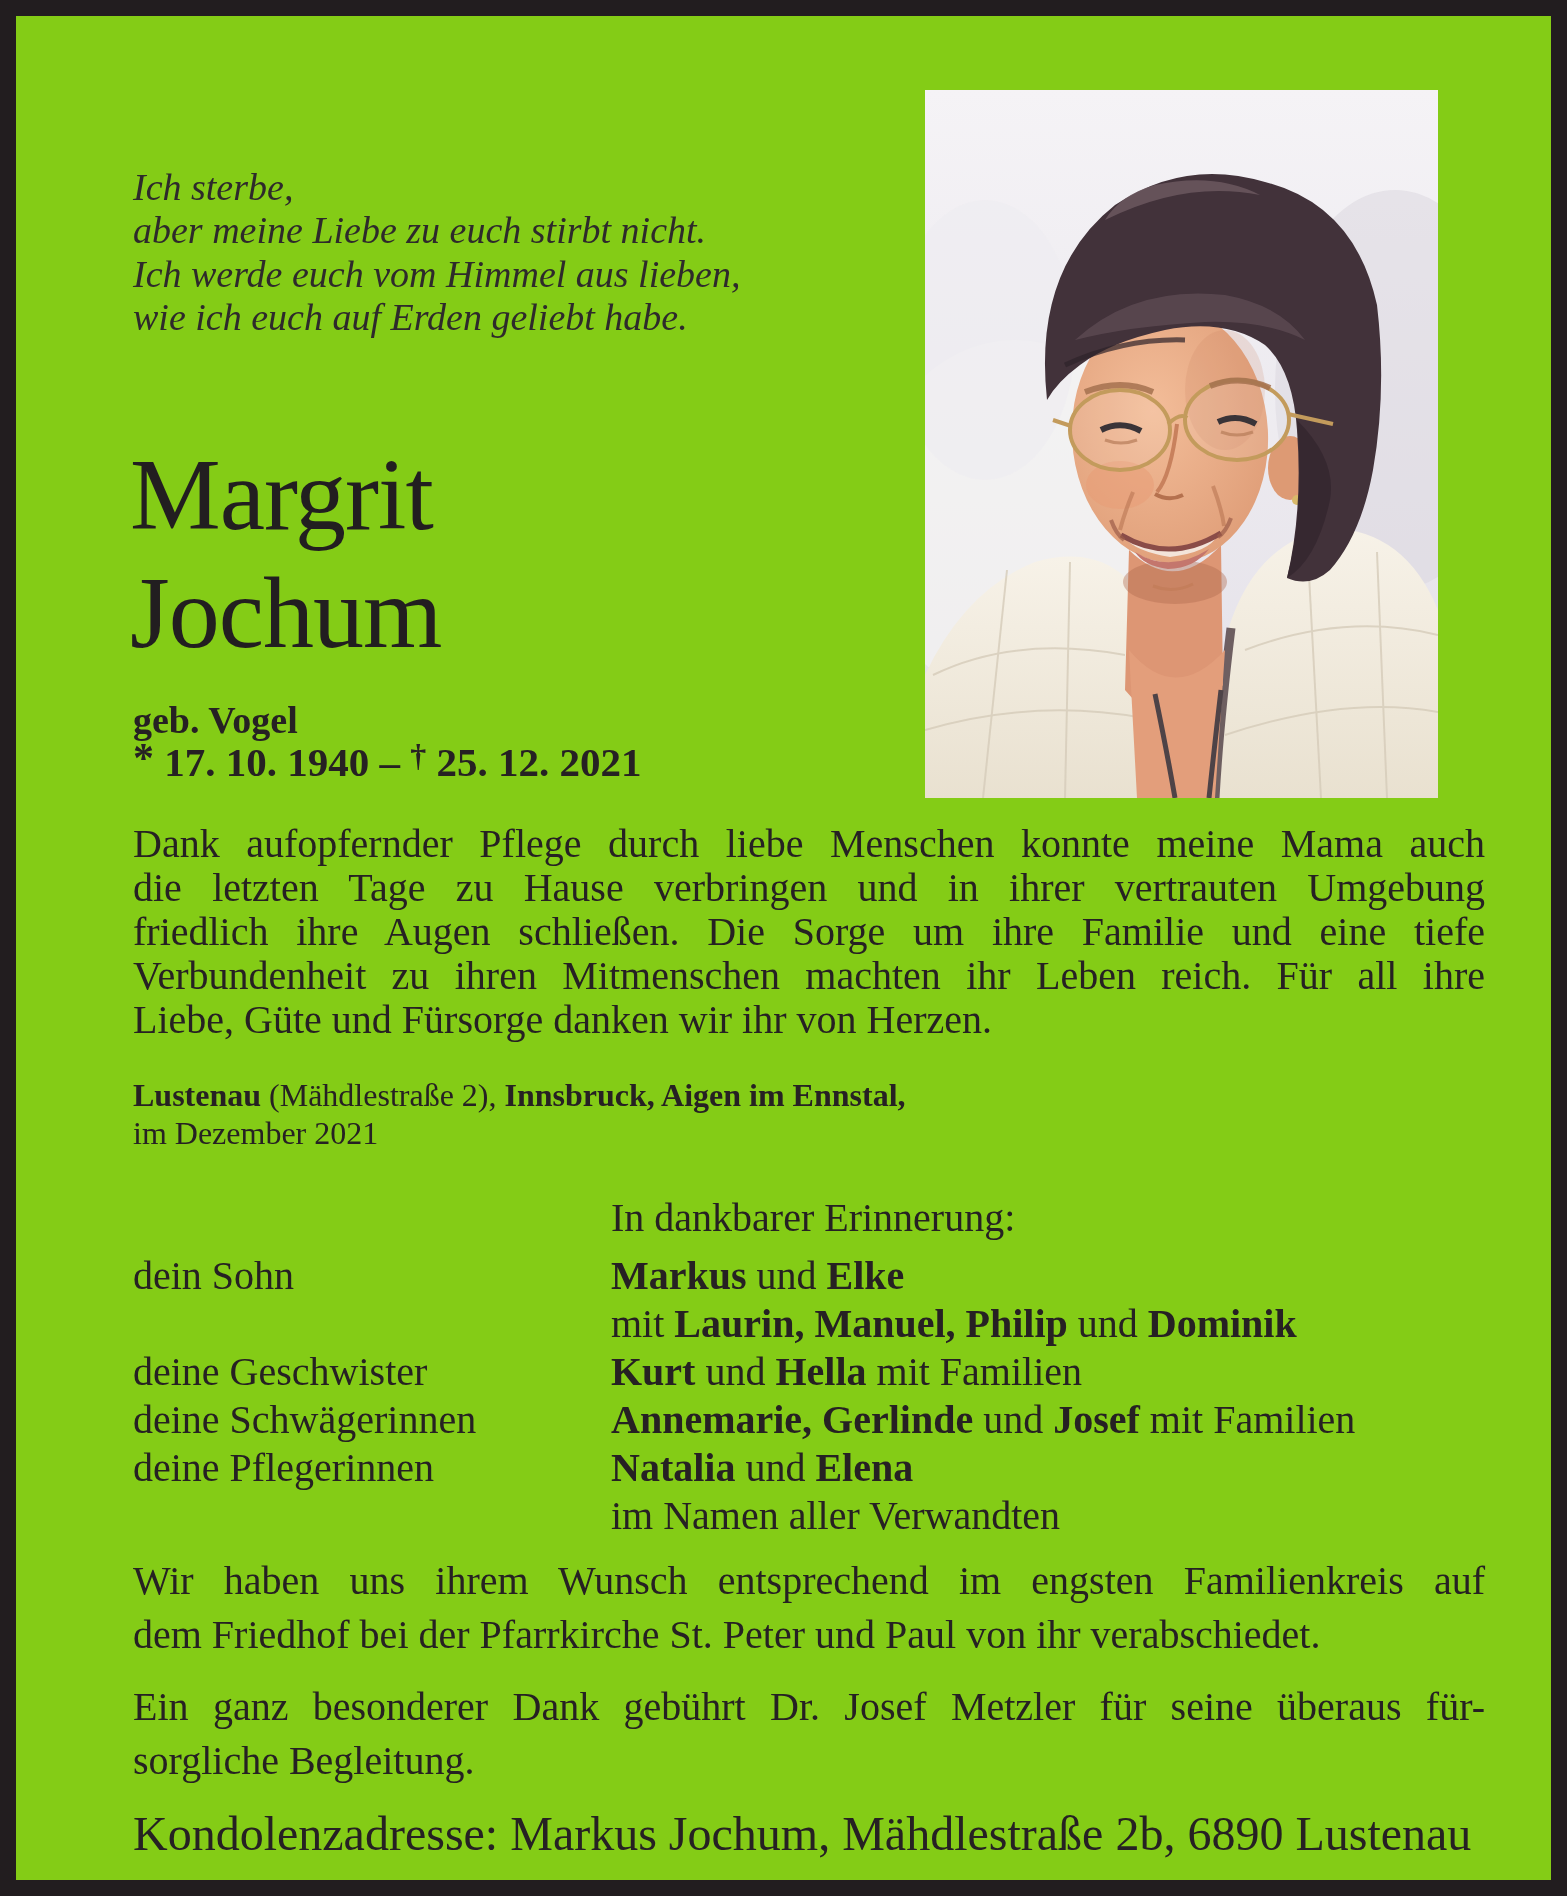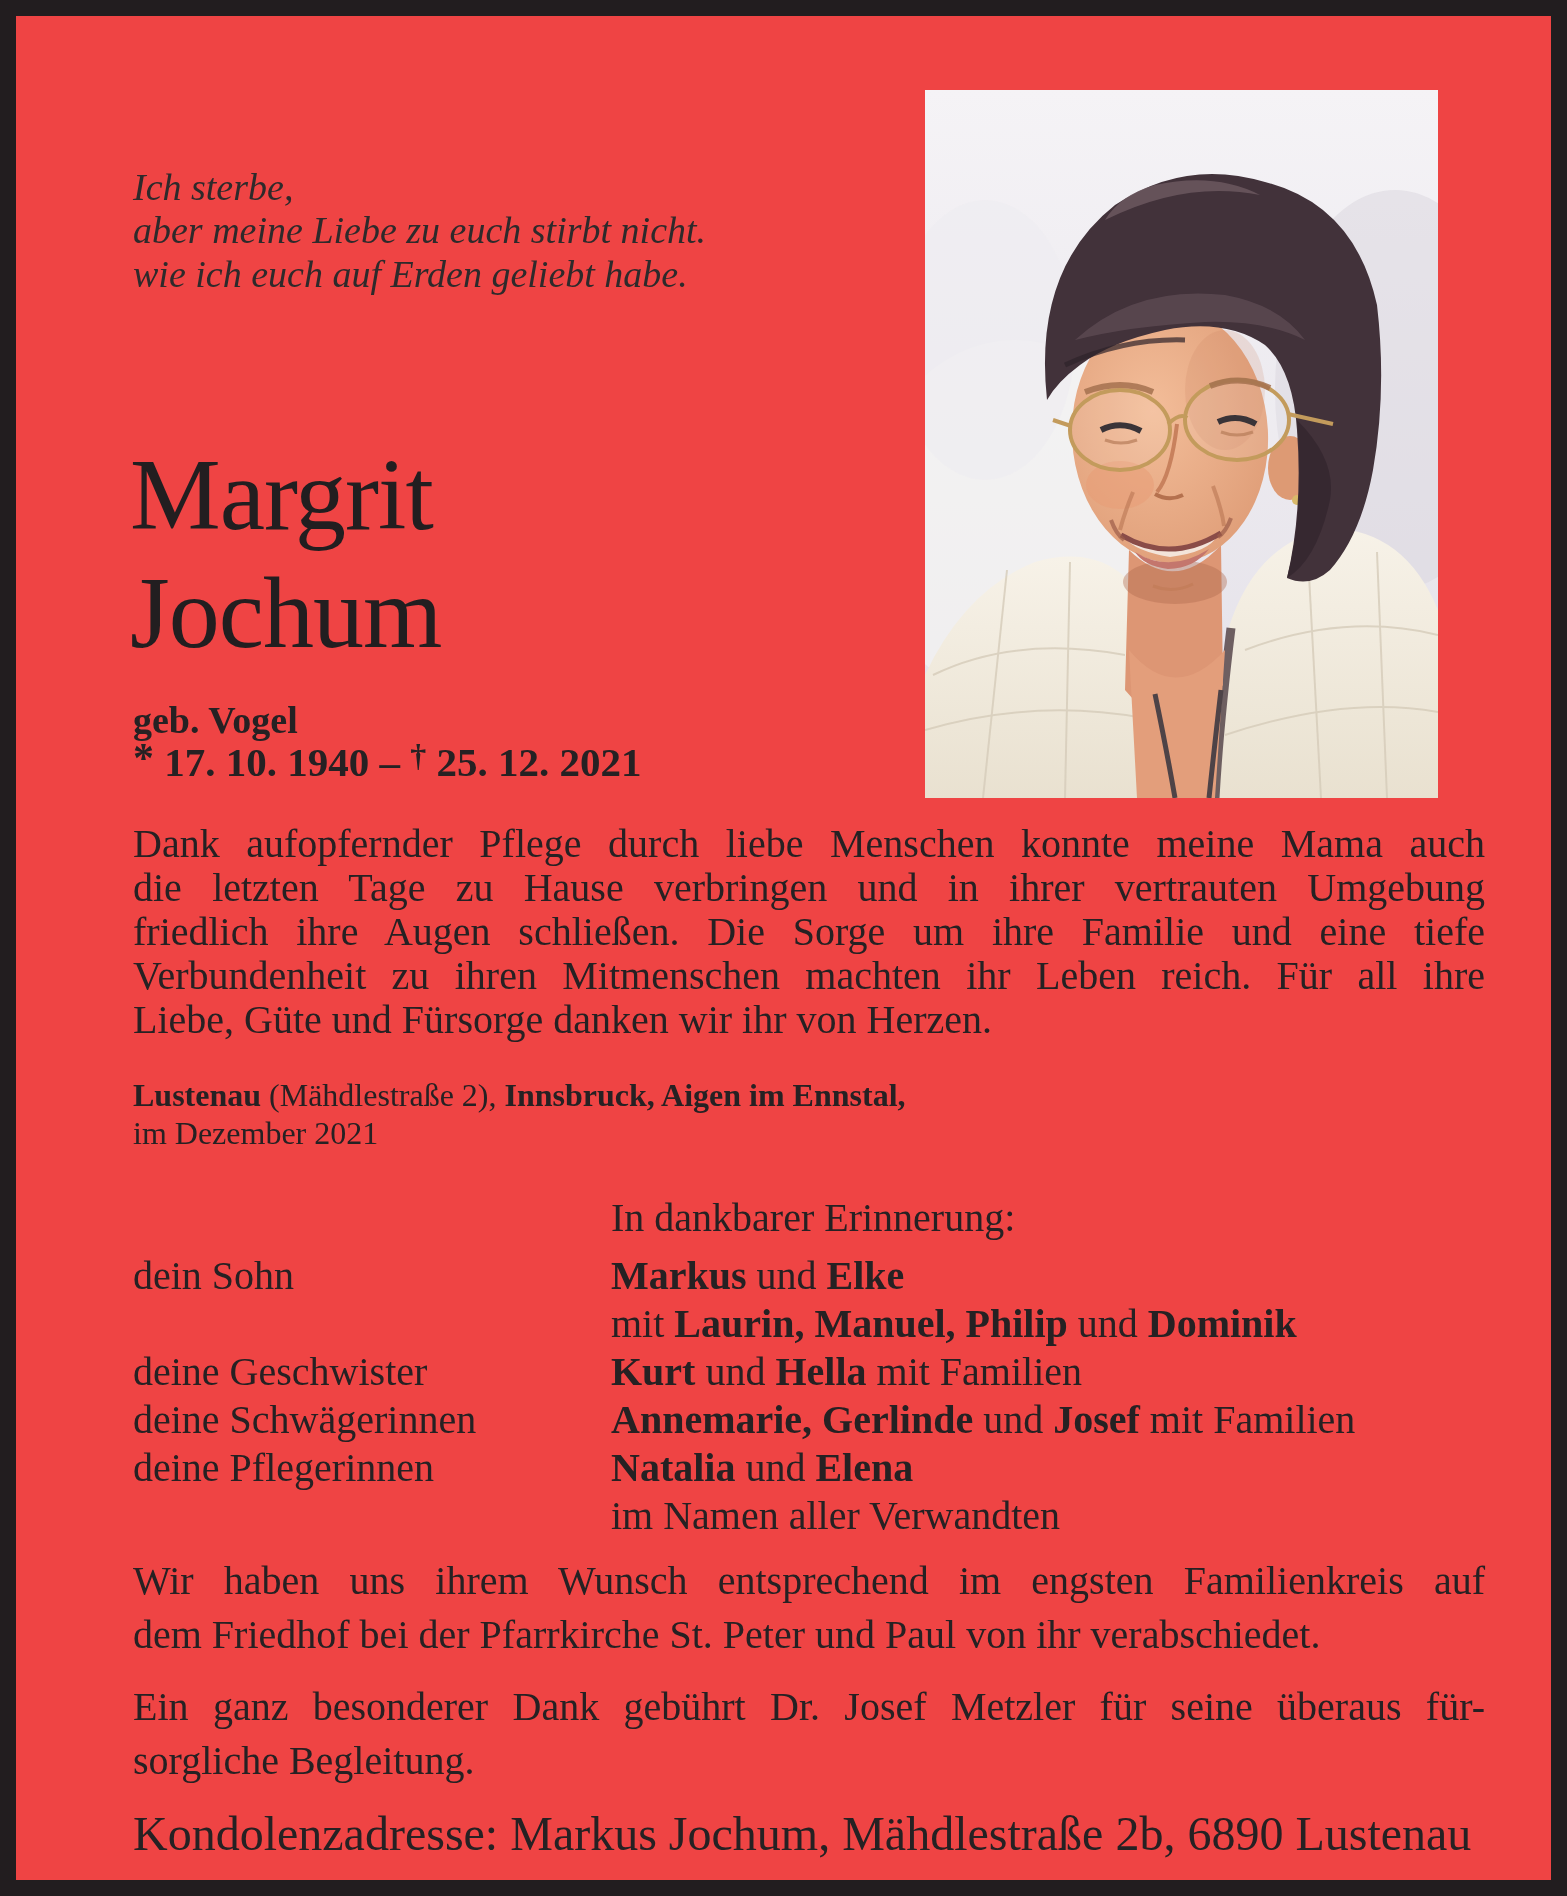--- a/index.html
+++ b/index.html
@@ -1,20 +1,20 @@
 <!DOCTYPE html>
 <html lang="de"><head>
 <meta charset="utf-8">
 <style>
   html,body{margin:0;padding:0;background:#777;}
   .page{
     position:relative;
     width:1567px;height:1896px;
     box-sizing:border-box;
-    background:#ef4444;
+    background:#84cc16;
     border:16px solid #221d1f;
     font-family:"Liberation Serif","DejaVu Serif",serif;
     color:#262123;
     overflow:hidden;
   }
   .abs{position:absolute;}
   
   .poem{left:117px;top:150px;font-style:italic;font-size:38px;line-height:1.14;color:#2e2a2b;white-space:nowrap;}
   
   .portrait{left:909px;top:74px;width:513px;height:708px;}
@@ -44,20 +44,21 @@
   .condolence{left:117px;top:1790px;font-size:48px;}
 </style>
 </head>
 <body>
 
 <div class="page">
 
   <div class="abs poem">
     <div>Ich sterbe,</div>
     <div>aber meine Liebe zu euch stirbt nicht.</div>
+    <div>Ich werde euch vom Himmel aus lieben,</div>
     <div>wie ich euch auf Erden geliebt habe.</div>
   </div>
 
   <div class="abs portrait">
     <svg viewBox="0 0 513 708" xmlns="http://www.w3.org/2000/svg">
       <defs>
         <linearGradient id="bgGrad" x1="0" y1="0" x2="0" y2="1">
           <stop offset="0" stop-color="#f5f3f6"></stop>
           <stop offset="1" stop-color="#e3e0e8"></stop>
         </linearGradient>

